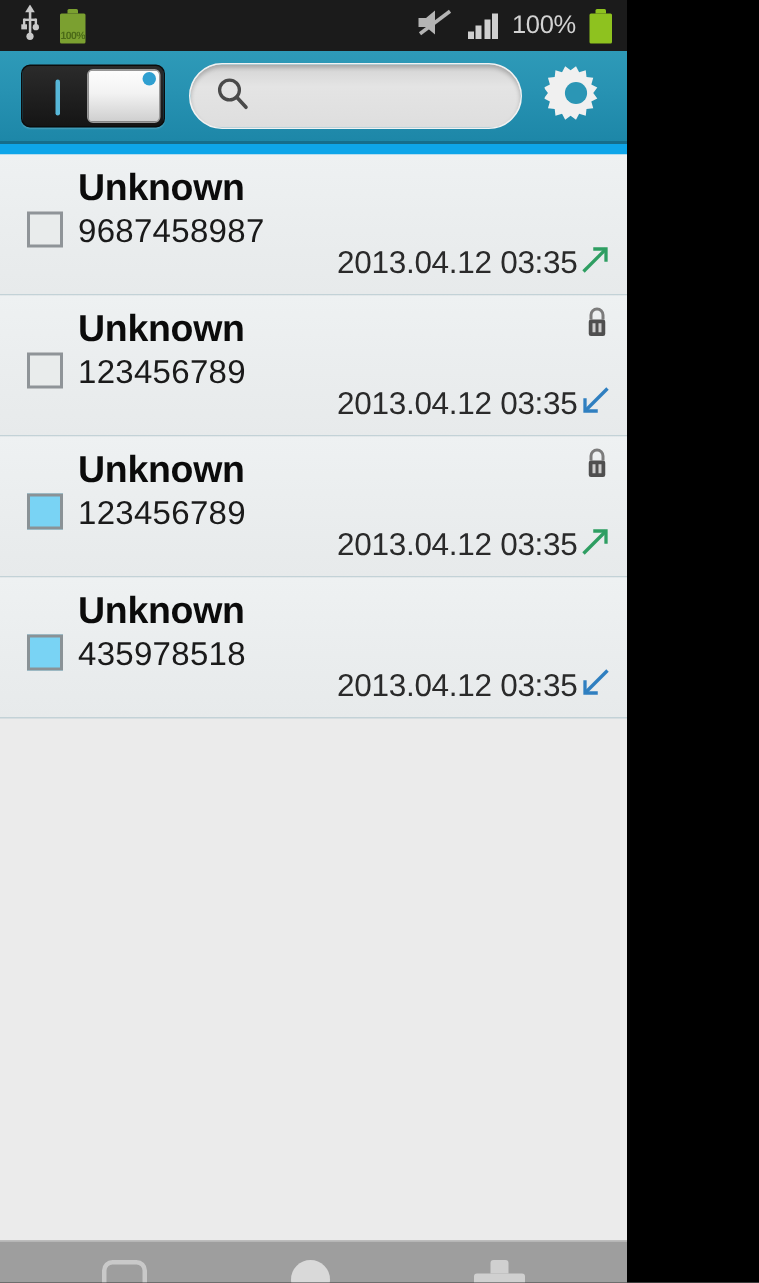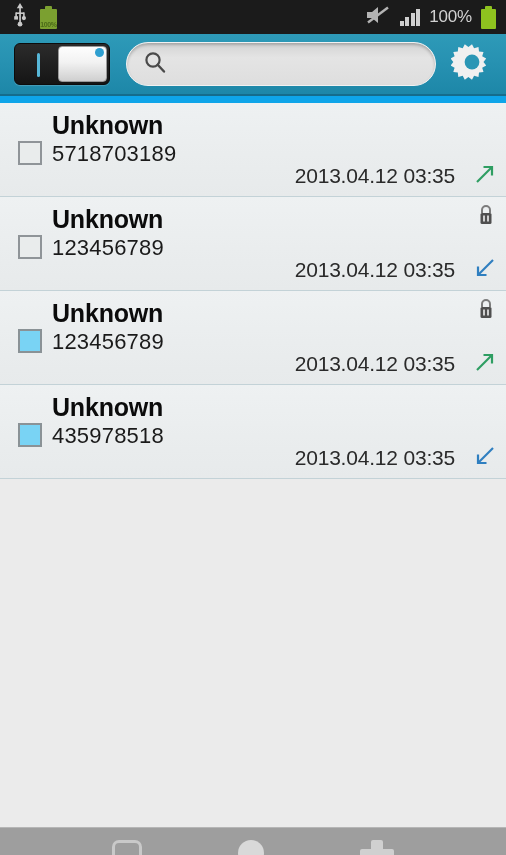--- a/index.html
+++ b/index.html
@@ -6,21 +6,21 @@
     margin: 0;
     padding: 0;
     background: #000;
   }
   body {
     font-family: "Liberation Sans", sans-serif;
     -webkit-font-smoothing: antialiased;
   }
   .phone {
     position: relative;
-    width: 506px;
+    width: 418px;
     height: 855px;
     overflow: hidden;
     background: #ebebeb;
   }
 
   
   .statusbar {
     position: relative;
     height: 34px;
     background: #1b1b1b;
@@ -222,21 +222,21 @@
     position: absolute;
     right: 10px;
     top: 6px;
   }
   .row .meta {
     position: absolute;
     right: 10px;
     bottom: 7px;
     display: flex;
     align-items: center;
-    gap: 19px;
+    gap: 1px;
   }
   .row .time {
     font-size: 21px;
     color: #2a2a2a;
     letter-spacing: -0.2px;
   }
   .row .dirarrow { display: block; }
 
   .list-rest {
     background: #ebebeb;
@@ -362,21 +362,21 @@
         </svg>
       </span>
     </div>
   </div>
 
   <div class="list">
 
     <div class="row">
       <span class="checkbox"></span>
       <span class="name">Unknown</span>
-      <span class="number">5718703189</span>
+      <span class="number">9687458987</span>
       <span class="meta">
         <span class="time">2013.04.12 03:35</span>
         <span class="dirarrow">
           <svg width="22" height="22" viewBox="0 0 22 22">
             <line x1="3" y1="19" x2="18" y2="4" stroke="#2e9e62" stroke-width="2.2"></line>
             <polyline points="9.5,4 18,4 18,12.5" fill="none" stroke="#2e9e62" stroke-width="2.2"></polyline>
           </svg>
         </span>
       </span>
     </div>

